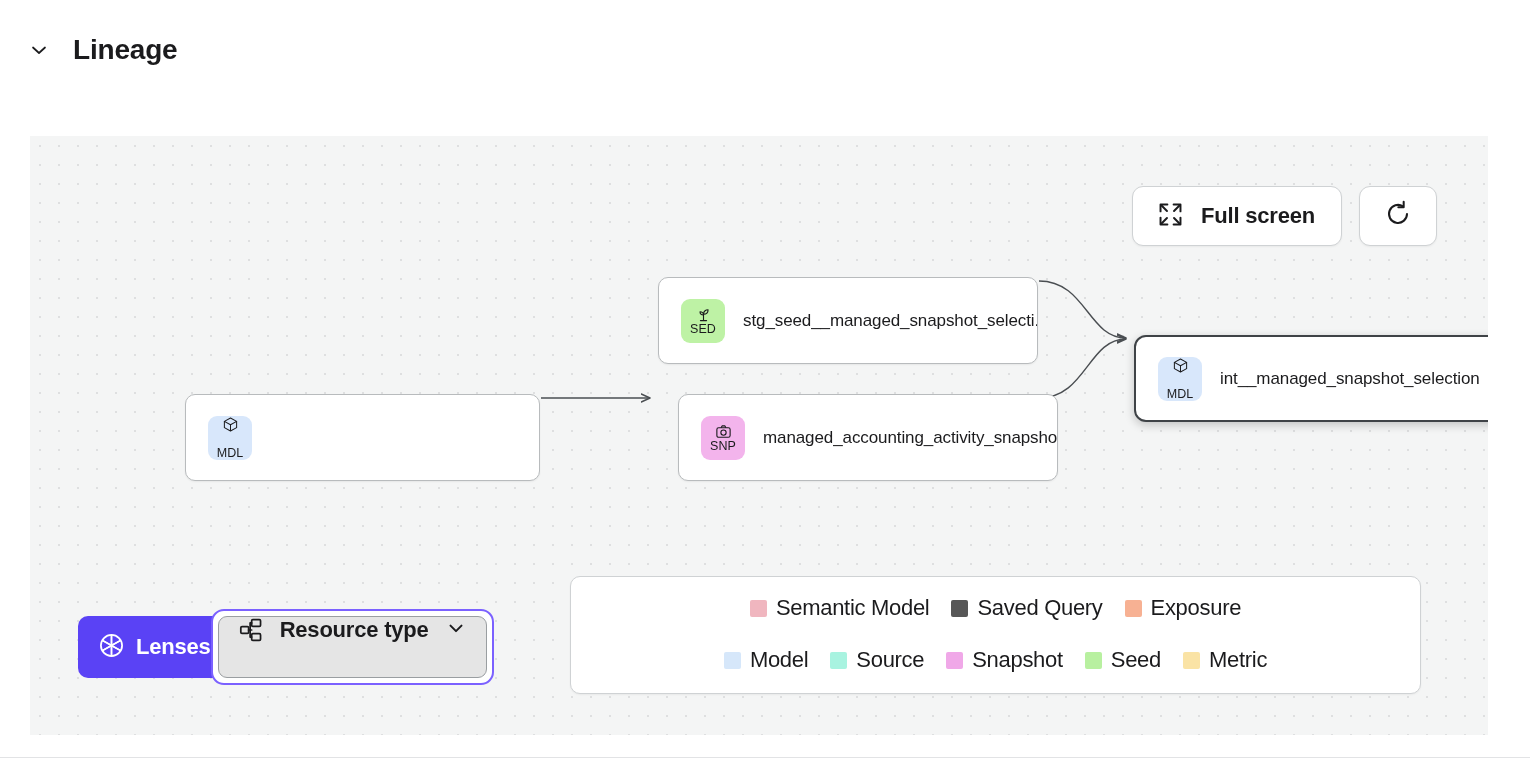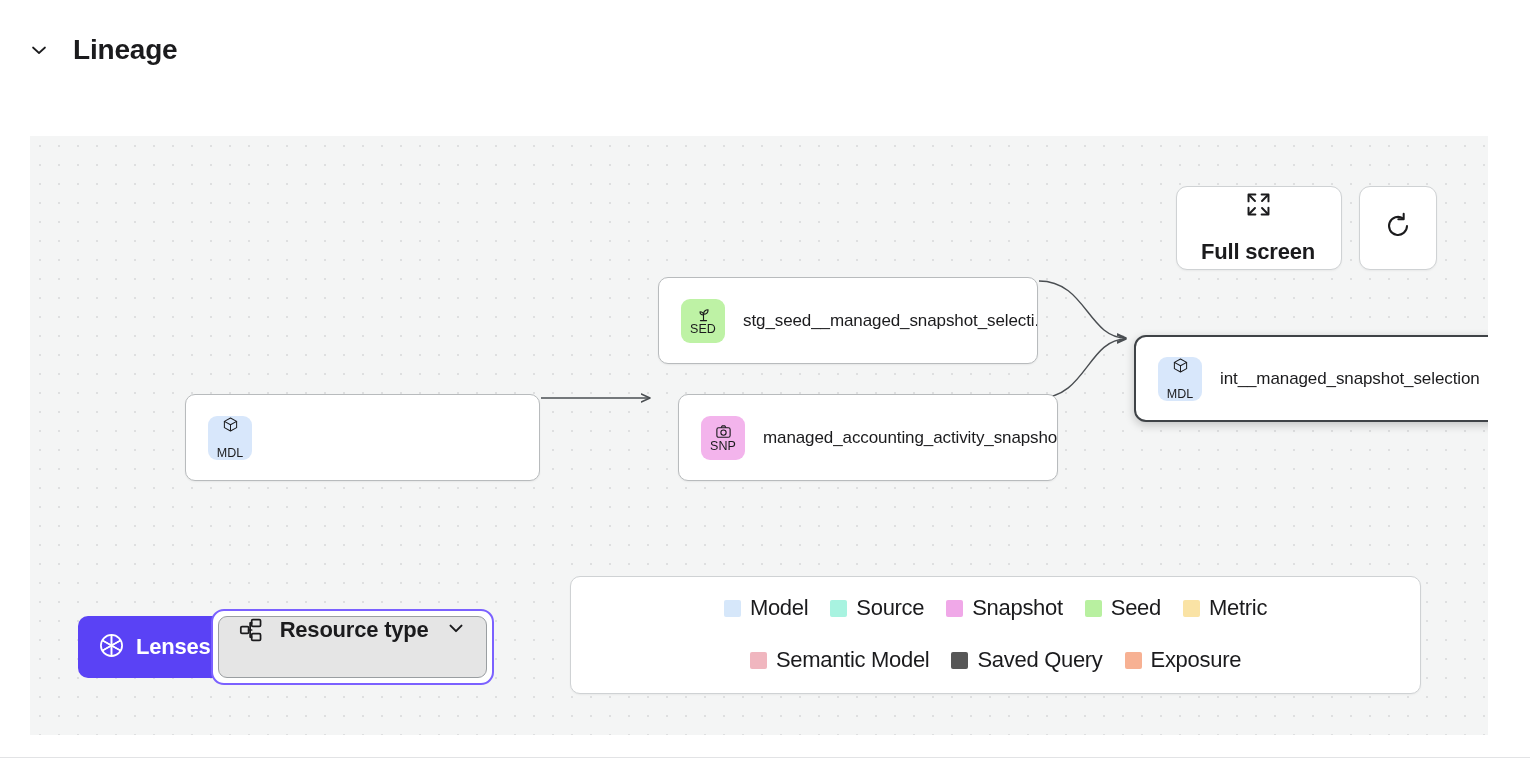--- a/index.html
+++ b/index.html
@@ -109,27 +109,26 @@
     position: absolute;
     right: 51px; top: 50px;
     display: flex;
     align-items: center;
     gap: 17px;
   }
   .tb-btn {
     background: #ffffff;
     border: 1px solid #cfd2d4;
     border-radius: 11px;
-    height: 84px;
+    height: 60px;
     display: flex;
     align-items: center;
     justify-content: center;
     cursor: pointer;
     box-shadow: 0 1px 2px rgba(16,18,20,0.05);
-    flex-direction: column;
   }
   .tb-fullscreen { padding: 0 26px 0 24px; gap: 17px; }
   .tb-refresh { width: 78px; }
   .tb-label {
     font-size: 22px;
     font-weight: 700;
     color: #1b1b1d;
     letter-spacing: -0.2px;
   }
 
@@ -370,51 +369,51 @@
             <path d="M5.5 8.6 L11 14.1 L16.5 8.6" stroke="#1b1b1d" stroke-width="2" stroke-linecap="round" stroke-linejoin="round"></path>
           </svg>
         </span>
       </div>
     </div>
   </div>
 
   <div class="legend">
     <div class="legend-row">
       <div class="legend-item">
+        <span class="legend-swatch" style="background:#f0b6bf"></span>
+        <span class="legend-text">Semantic Model</span>
+      </div>
+      <div class="legend-item">
+        <span class="legend-swatch" style="background:#575757"></span>
+        <span class="legend-text">Saved Query</span>
+      </div>
+      <div class="legend-item">
+        <span class="legend-swatch" style="background:#f7b193"></span>
+        <span class="legend-text">Exposure</span>
+      </div>
+    </div>
+    <div class="legend-row">
+      <div class="legend-item">
         <span class="legend-swatch" style="background:#d6e7fa"></span>
         <span class="legend-text">Model</span>
       </div>
       <div class="legend-item">
         <span class="legend-swatch" style="background:#a8f3e0"></span>
         <span class="legend-text">Source</span>
       </div>
       <div class="legend-item">
         <span class="legend-swatch" style="background:#f0a8e8"></span>
         <span class="legend-text">Snapshot</span>
       </div>
       <div class="legend-item">
         <span class="legend-swatch" style="background:#b8f0a0"></span>
         <span class="legend-text">Seed</span>
       </div>
       <div class="legend-item">
         <span class="legend-swatch" style="background:#fae3a5"></span>
         <span class="legend-text">Metric</span>
       </div>
     </div>
-    <div class="legend-row">
-      <div class="legend-item">
-        <span class="legend-swatch" style="background:#f0b6bf"></span>
-        <span class="legend-text">Semantic Model</span>
-      </div>
-      <div class="legend-item">
-        <span class="legend-swatch" style="background:#575757"></span>
-        <span class="legend-text">Saved Query</span>
-      </div>
-      <div class="legend-item">
-        <span class="legend-swatch" style="background:#f7b193"></span>
-        <span class="legend-text">Exposure</span>
-      </div>
-    </div>
   </div>
 
 </div>
 
 <div class="bottom-divider"></div>
 
 </body></html>

